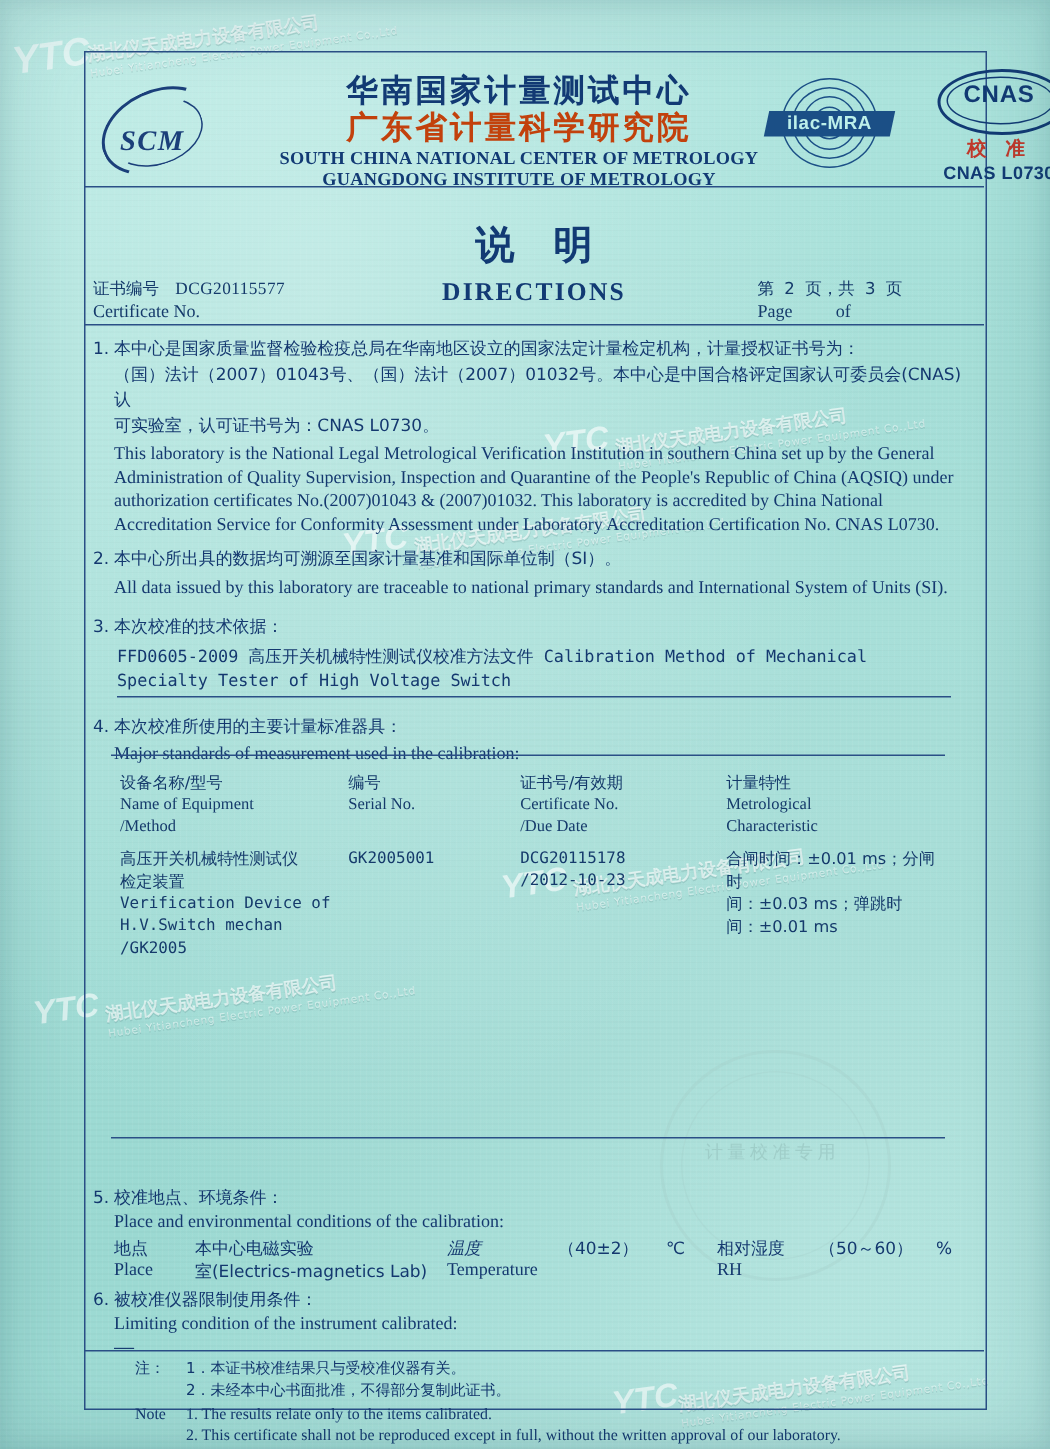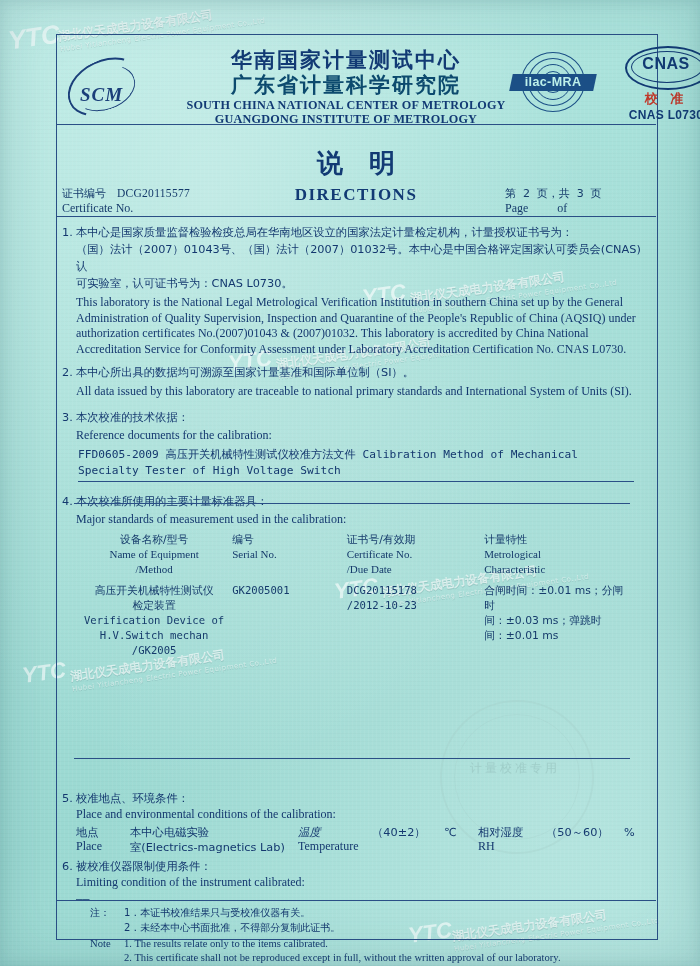--- a/index.html
+++ b/index.html
@@ -62,21 +62,21 @@
   .title-cn1 {
     position:absolute; left:120px; top:6px; width:340px;
     text-align:center;
     font-family:"DejaVu Sans", sans-serif;
     font-weight:bold; font-size:21px; letter-spacing:2px; color:#123a74;
   }
   .title-cn2 {
     position:absolute; left:120px; top:31px; width:340px;
     text-align:center;
     font-family:"DejaVu Sans", sans-serif;
-    font-weight:bold; font-size:21px; letter-spacing:2px; color:#0c4a6e;
+    font-weight:bold; font-size:21px; letter-spacing:2px; color:#c2410c;
   }
   .title-en1 {
     position:absolute; left:110px; top:58px; width:360px;
     text-align:center;
     font-family:"Liberation Serif", serif;
     font-weight:bold; font-size:12.2px; letter-spacing:0.2px; color:#123a74;
   }
   .title-en2 {
     position:absolute; left:110px; top:72px; width:360px;
     text-align:center;
@@ -203,21 +203,21 @@
 
   
   .tbl {
     margin-left:18px; margin-top:4px; width:556px;
     border-collapse:collapse;
   }
   .tbl td {
     vertical-align:top; padding:0 4px 0 0;
     font-size:11px; line-height:15px;
   }
-  .tbl .c1 { width:150px;text-align:center; }
+  .tbl .c1 { width:150px; }
   .tbl .c2 { width:112px; }
   .tbl .c3 { width:135px; }
   .tbl .c4 { width:150px; }
   .th-cn { font-family:"DejaVu Sans", sans-serif; font-size:10.8px; }
   .th-en { font-family:Liberation Serif, serif; font-size:11px; }
   .td-cn { font-family:"DejaVu Sans", sans-serif; font-size:10.8px; line-height:15px; }
   .td-mono { font-family:"DejaVu Sans Mono", monospace; font-size:10.6px; line-height:15px; }
 
   .tbl-rule {
     position:absolute; left:74px; width:556px; border-top:1px solid #2a4f86;
@@ -404,21 +404,20 @@
     <div class="enline indent">Accreditation Service for Conformity Assessment under Laboratory Accreditation Certification No. CNAS L0730.</div>
   </div>
 
   <div class="item" style="margin-top:7px;">
     <div class="cnline"><span class="num">2.</span><span>本中心所出具的数据均可溯源至国家计量基准和国际单位制（SI）。</span></div>
     <div class="enline indent" style="margin-top:3px;">All data issued by this laboratory are traceable to national primary standards and International System of Units (SI).</div>
   </div>
 
   <div class="item" style="margin-top:9px;">
     <div class="cnline"><span class="num">3.</span><span>本次校准的技术依据：</span></div>
-    <div class="enline indent" style="margin-top:2px;">Reference documents for the calibration:</div>
     <div class="ref-box">
       <div class="mono">FFD0605-2009 高压开关机械特性测试仪校准方法文件    Calibration Method of Mechanical</div>
       <div class="mono">Specialty Tester of High Voltage Switch</div>
     </div>
   </div>
 
   <div class="item" style="margin-top:11px;">
     <div class="cnline"><span class="num">4.</span><span>本次校准所使用的主要计量标准器具：</span></div>
     <div class="enline indent" style="margin-top:2px;">Major standards of measurement used in the calibration:</div>
   </div>

